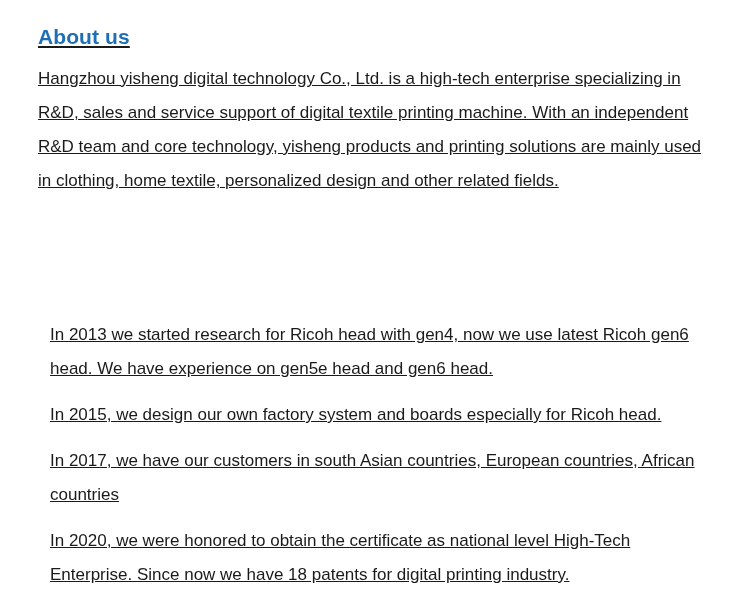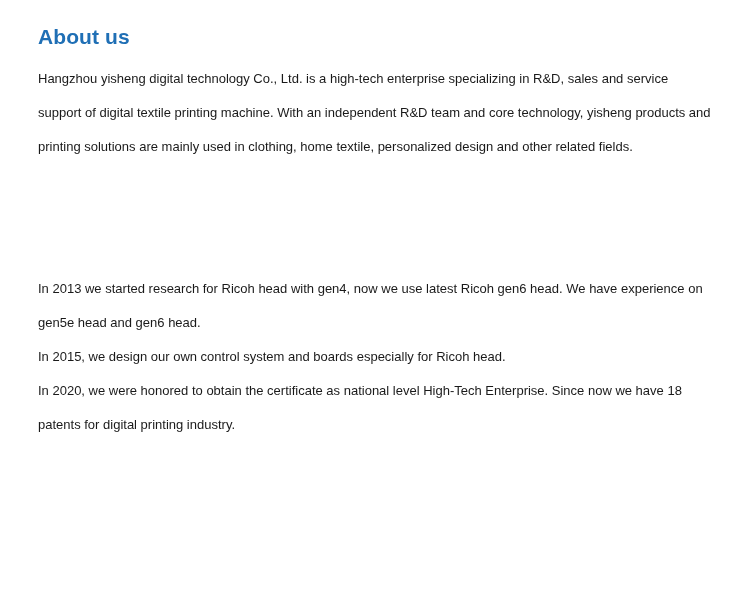--- a/index.html
+++ b/index.html
@@ -13,59 +13,61 @@
     font-family: "Liberation Sans", sans-serif;
     color: #1a1a1a;
     overflow: hidden;
   }
   .page {
     position: relative;
     width: 750px;
     height: 589px;
     box-sizing: border-box;
     padding: 22px 38px 0 38px;
+    text-decoration: underline;
   }
   .heading {
     font-size: 21px;
     font-weight: bold;
     color: #1f6fb5;
     letter-spacing: 0.1px;
     margin: 0 0 10px 0;
     line-height: 30px;
   }
   .body-block {
-    font-size: 13px;
+    font-size: 17px;
     line-height: 34px;
     color: #1a1a1a;
     max-width: 676px;
   }
   .intro-block p {
     margin: 0;
     text-align: left;
   }
   .spacer {
     height: 108px;
   }
   .timeline-block p {
-    margin: 0;
+    margin: 12px;
     text-align: left;
   }
 </style>
 </head>
 <body>
 
 <div class="page">
 
   <h1 class="heading">About us</h1>
 
   <div class="body-block intro-block">
     <p>Hangzhou yisheng digital technology Co., Ltd. is a high-tech enterprise specializing in R&amp;D, sales and service support of digital textile printing machine. With an independent R&amp;D team and core technology, yisheng products and printing solutions are mainly used in clothing, home textile, personalized design and other related fields.</p>
   </div>
 
   <div class="spacer"></div>
 
   <div class="body-block timeline-block">
     <p>In 2013 we started research for Ricoh head with gen4, now we use latest Ricoh gen6 head. We have experience on gen5e head and gen6 head.</p>
-    <p>In 2015, we design our own control system and boards especially for Ricoh head.</p>
+    <p>In 2015, we design our own factory system and boards especially for Ricoh head.</p>
+    <p>In 2017, we have our customers in south Asian countries, European countries, African countries</p>
     <p>In 2020, we were honored to obtain the certificate as national level High-Tech Enterprise. Since now we have 18 patents for digital printing industry.</p>
   </div>
 
 </div>
 
 </body></html>

